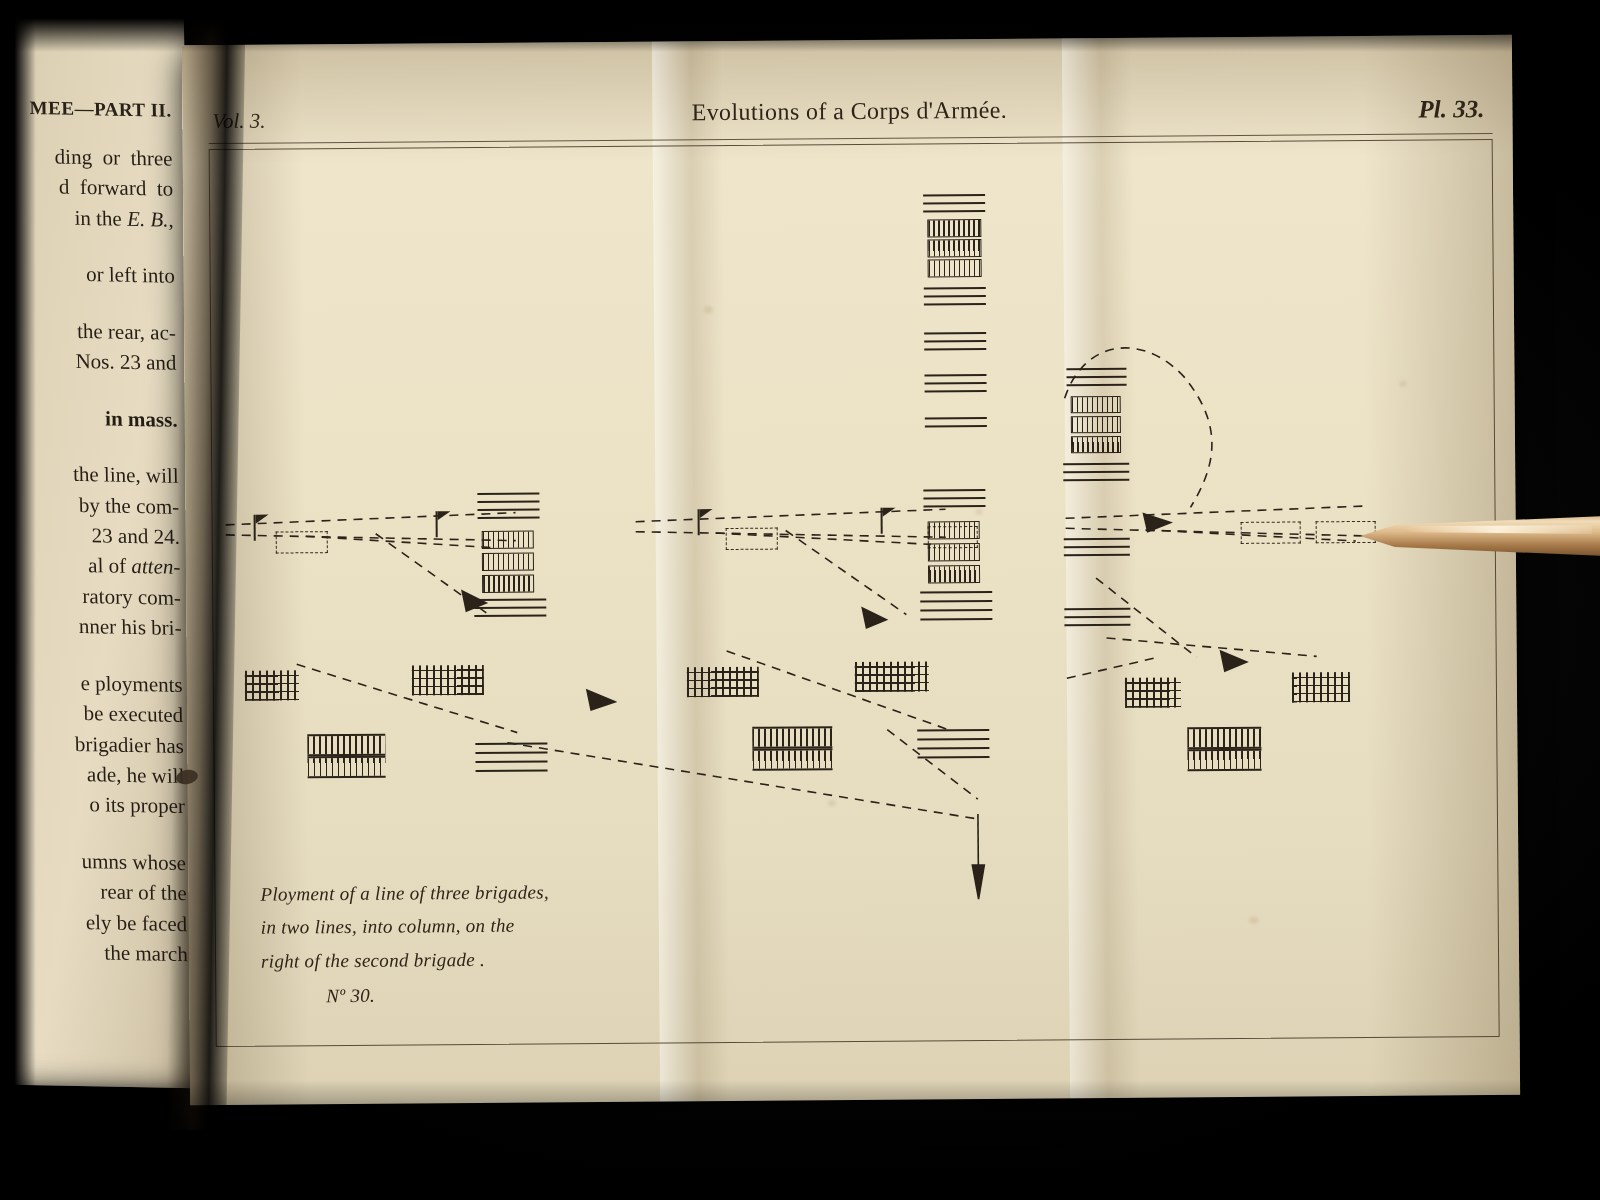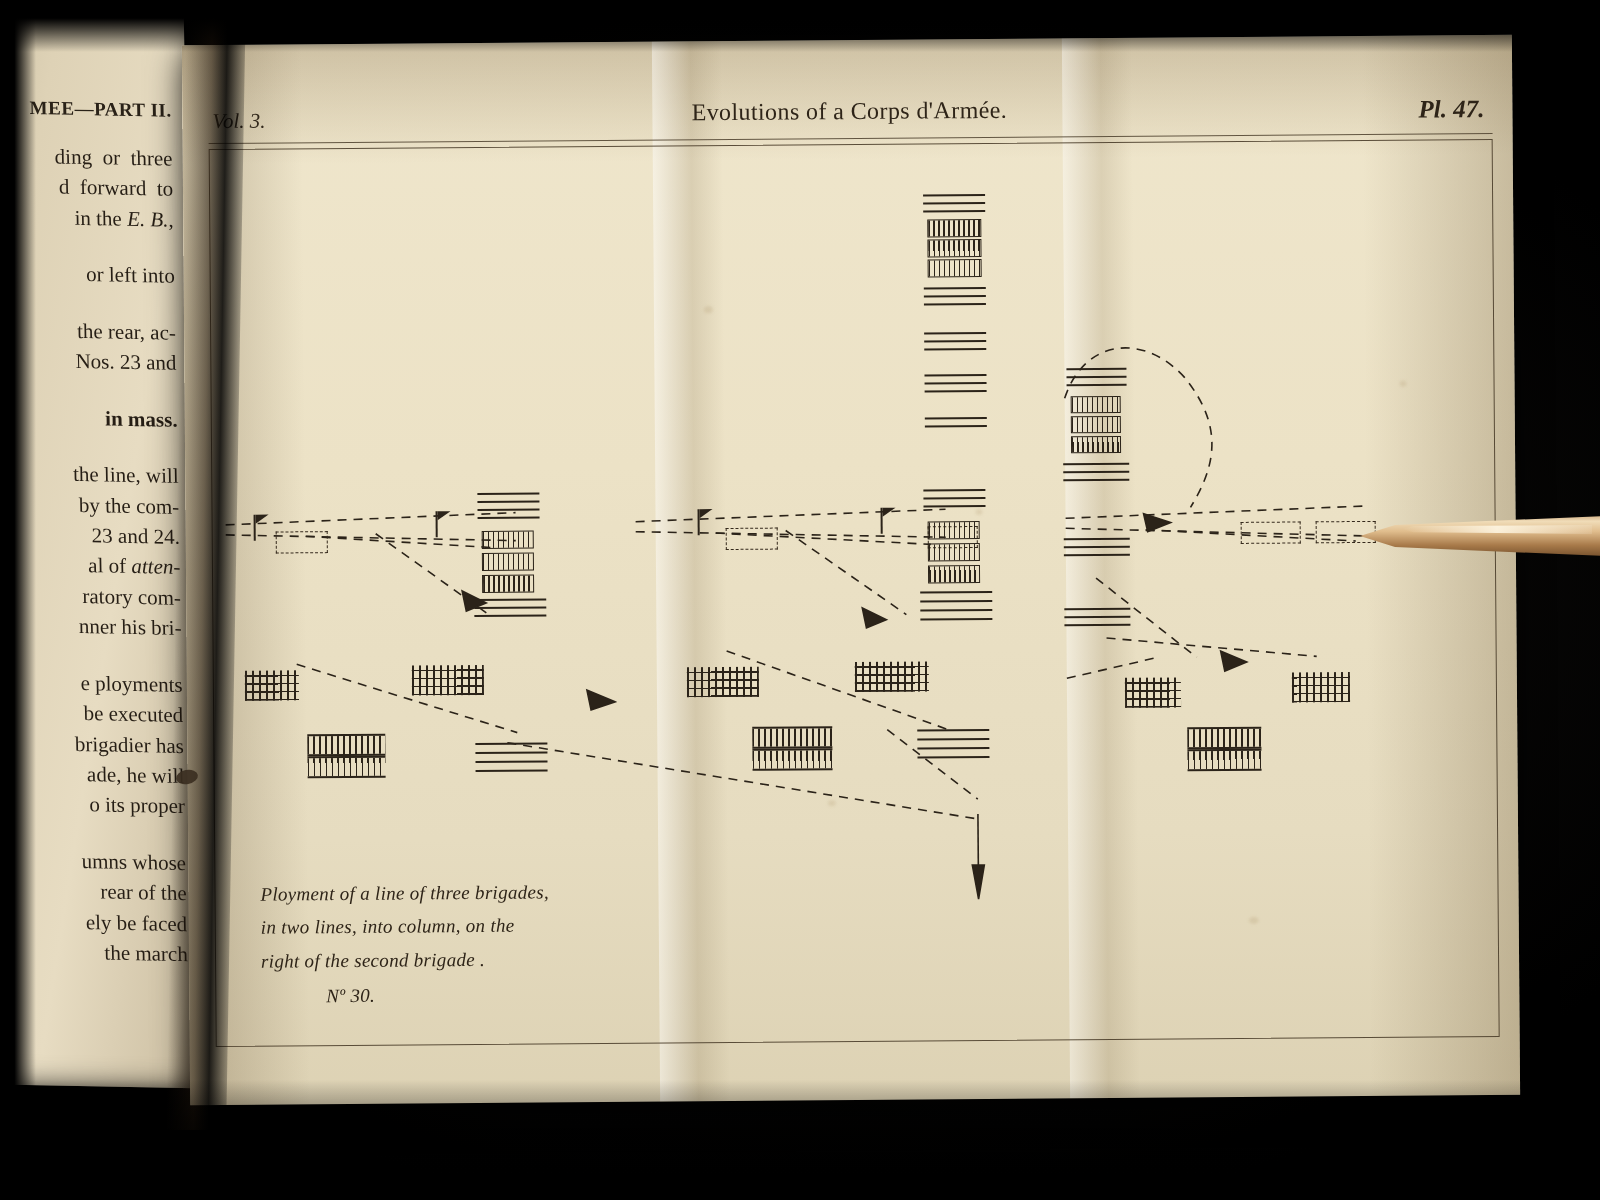--- a/index.html
+++ b/index.html
@@ -303,21 +303,21 @@
 
     <div class="blotch" style="left:520px; top:265px; width:9px; height:7px;"></div>
     <div class="blotch" style="left:790px; top:470px; width:7px; height:6px;"></div>
     <div class="blotch" style="left:640px; top:760px; width:8px; height:6px;"></div>
     <div class="blotch" style="left:1215px; top:345px; width:7px; height:6px;"></div>
     <div class="blotch" style="left:1060px; top:880px; width:10px; height:7px;"></div>
 
     <div class="plate-head">
       <div class="hd-vol">Vol. 3.</div>
       <div class="hd-title">Evolutions of a Corps d'Armée.</div>
-      <div class="hd-plate">Pl. 47.</div>
+      <div class="hd-plate">Pl. 33.</div>
     </div>
     <div class="rule"></div>
     <div class="frame"></div>
 
     <div class="dg">
 
       <div class="stack" style="left:740px; top:155px; width:62px;">
         <div class="unit-line" style="top:0;  width:62px;"></div>
         <div class="unit-line" style="top:8px; width:62px;"></div>
         <div class="unit-line" style="top:16px;width:62px;"></div>

